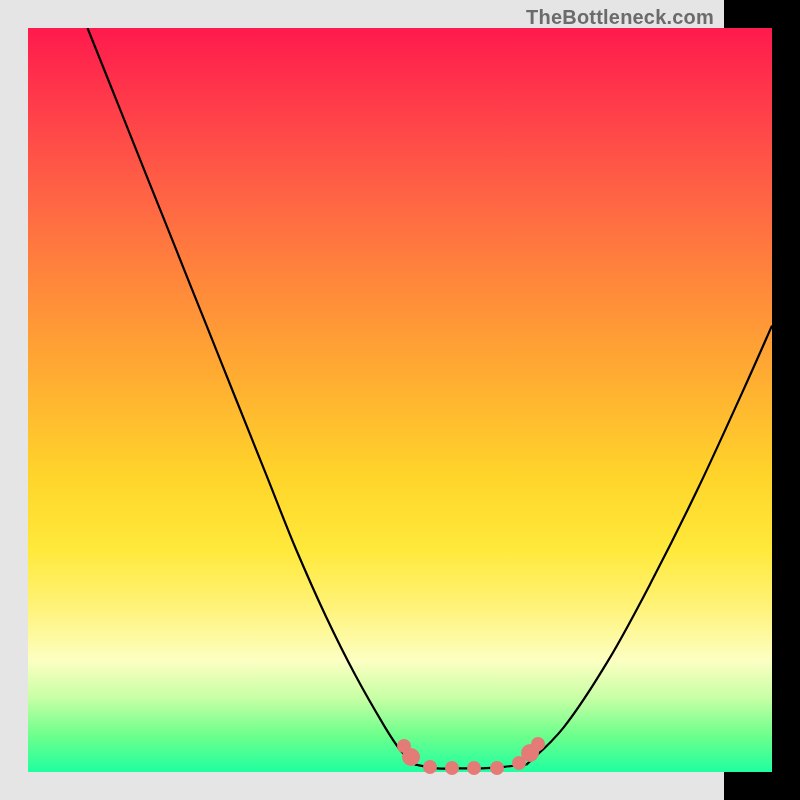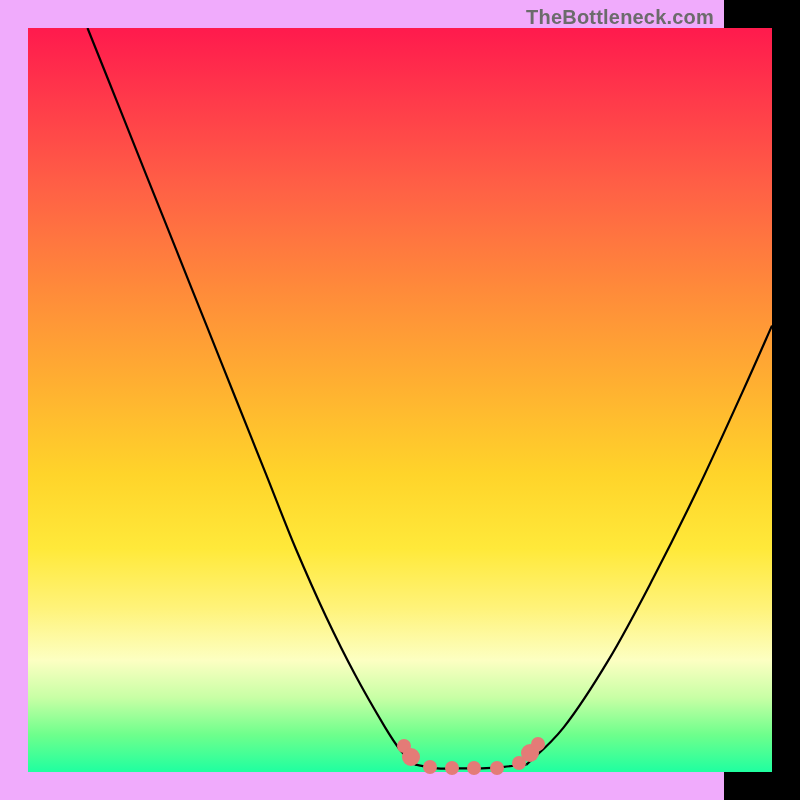--- a/index.html
+++ b/index.html
@@ -8,21 +8,21 @@
     width: 800px;
     height: 800px;
     background: #000;
     overflow: hidden;
     font-family: Arial, Helvetica, sans-serif;
   }
   .frame {
     position: relative;
     width: 724px;
     height: 800px;
-    background: #f0abfc;
+    background: #e5e5e5;
   }
   .plot {
     position: absolute;
     left: 28px;
     top: 28px;
     width: 744px;
     height: 744px;
     
     background: linear-gradient(
       to bottom,

